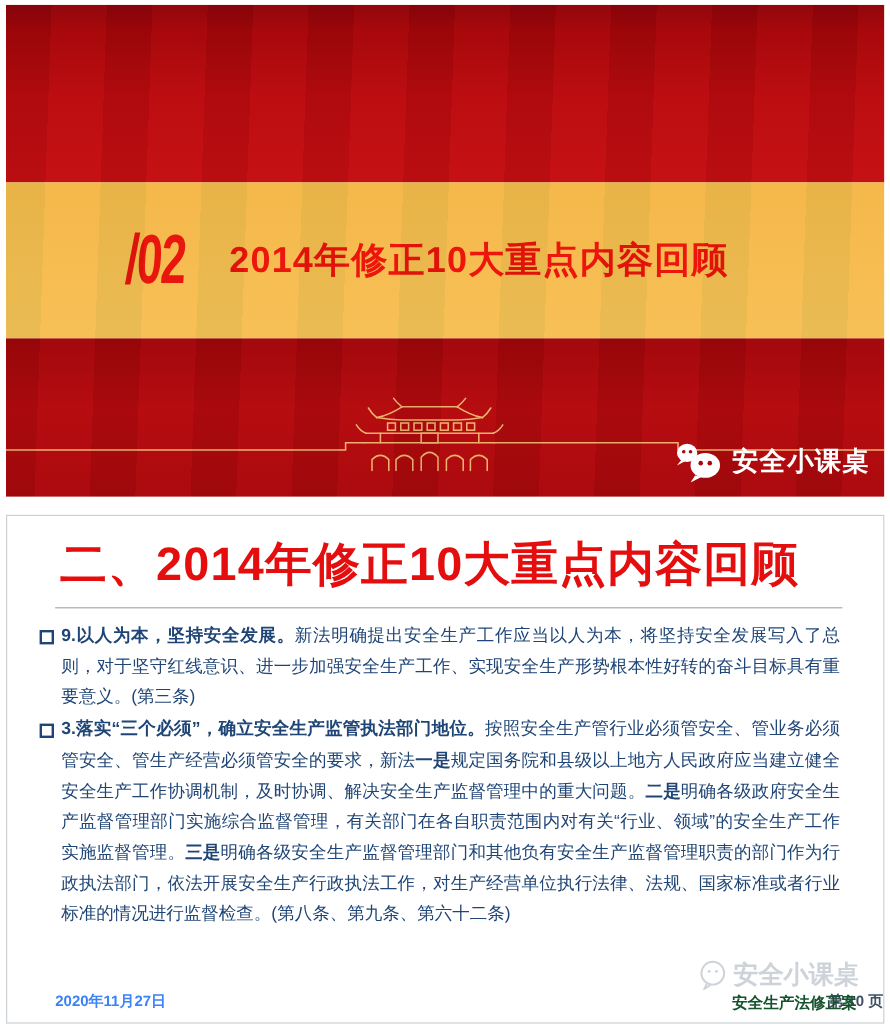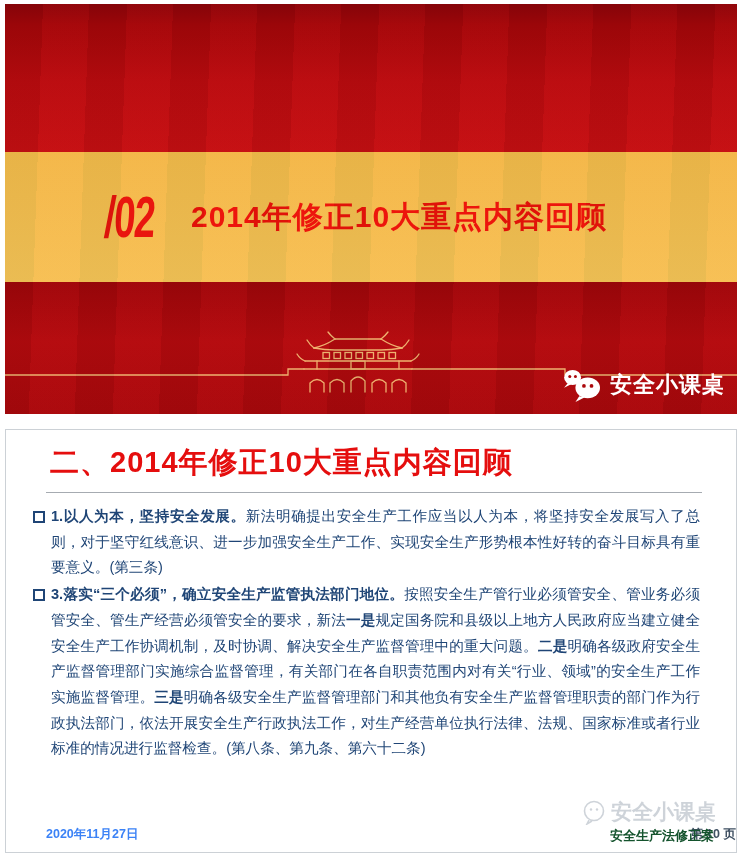--- a/index.html
+++ b/index.html
@@ -16,21 +16,21 @@
   .s1-title{position:absolute;left:186px;top:50%;transform:translateY(-50%);margin:0;
     font-size:30px;font-weight:800;color:#ec130a;letter-spacing:1px;white-space:nowrap;}
   .s1-bottom{position:relative;height:132px;background:linear-gradient(180deg,#9e060a 0%,#b30a0e 45%,#a8080c 100%);}
   .gate-svg{position:absolute;left:0;bottom:0;width:732px;height:132px;display:block;}
   .brand{position:absolute;right:12px;bottom:12px;display:flex;align-items:center;gap:6px;z-index:2;}
   .brand-text{color:#ffffff;font-size:22px;font-weight:600;letter-spacing:1px;}
 
   
   .slide2{position:absolute;left:5px;top:429px;width:730px;height:422px;background:#ffffff;
     border:1px solid #ccd1d6;box-sizing:content-box;}
-  .s2-title{margin:13px 0 0 44px;font-size:29px;font-weight:800;color:#e50e0e;letter-spacing:1px;}
+  .s2-title{margin:13px 0 0 44px;font-size:39px;font-weight:800;color:#e50e0e;letter-spacing:1px;}
   .rule{margin:9px 34px 0 40px;border-top:1px solid #a6abb1;height:0;}
   .bullets{margin:11px 36px 0 26px;color:#1f4576;font-size:14.6px;line-height:25.7px;text-align:justify;}
   .bullet{position:relative;padding-left:19px;margin-bottom:1px;}
   .bullet .sq{position:absolute;left:1px;top:7px;width:8px;height:8px;border:2px solid #1f4576;background:transparent;}
   .bullet b{font-weight:800;}
 
   .watermark{position:absolute;right:20px;bottom:26px;display:flex;align-items:center;gap:4px;
     color:#c6ccd3;font-size:21px;font-weight:700;opacity:.85;}
   .f-date{position:absolute;left:40px;bottom:9px;font-size:12.5px;font-weight:700;color:#3b82f6;}
   .f-page{position:absolute;left:0;right:0;bottom:9px;text-align:right;font-size:12.5px;font-weight:700;color:#3f5062;}
@@ -90,21 +90,21 @@
       </svg>
       <span class="brand-text">安全小课桌</span>
     </div>
   </div>
 </section>
 
 <section class="slide2">
   <h2 class="s2-title">二、2014年修正10大重点内容回顾</h2>
   <div class="rule"></div>
   <div class="bullets">
-      <div class="bullet"><span class="sq"></span><b>1.以人为本，坚持安全发展。</b><span>新法明确提出安全生产工作应当以人为本，将坚持安全发展写入了总则，对于坚守红线意识、进一步加强安全生产工作、实现安全生产形势根本性好转的奋斗目标具有重要意义。(第三条)</span></div>
+      <div class="bullet"><span class="sq"></span><b>9.以人为本，坚持安全发展。</b><span>新法明确提出安全生产工作应当以人为本，将坚持安全发展写入了总则，对于坚守红线意识、进一步加强安全生产工作、实现安全生产形势根本性好转的奋斗目标具有重要意义。(第三条)</span></div>
       <div class="bullet"><span class="sq"></span><b>3.落实“三个必须”，确立安全生产监管执法部门地位。</b><span>按照安全生产管行业必须管安全、管业务必须管安全、管生产经营必须管安全的要求，新法</span><b>一是</b><span>规定国务院和县级以上地方人民政府应当建立健全安全生产工作协调机制，及时协调、解决安全生产监督管理中的重大问题。</span><b>二是</b><span>明确各级政府安全生产监督管理部门实施综合监督管理，有关部门在各自职责范围内对有关“行业、领域”的安全生产工作实施监督管理。</span><b>三是</b><span>明确各级安全生产监督管理部门和其他负有安全生产监督管理职责的部门作为行政执法部门，依法开展安全生产行政执法工作，对生产经营单位执行法律、法规、国家标准或者行业标准的情况进行监督检查。(第八条、第九条、第六十二条)</span></div>
     </div>
 
   <div class="watermark">
     <svg width="26" height="26" viewBox="0 0 26 26" fill="none" stroke="#c6ccd3" stroke-width="1.6">
       <circle cx="13" cy="12" r="9.5"></circle>
       <circle cx="10" cy="10.5" r="1.2" fill="#c6ccd3" stroke="none"></circle>
       <circle cx="16" cy="10.5" r="1.2" fill="#c6ccd3" stroke="none"></circle>
       <path d="M8,21 L6,25 L11,22"></path>
     </svg>

